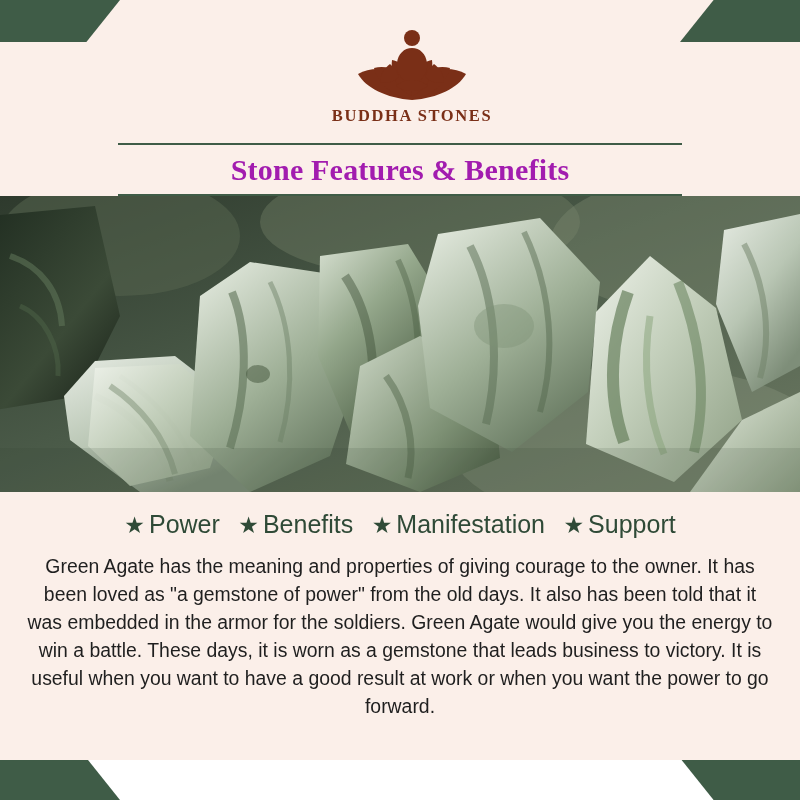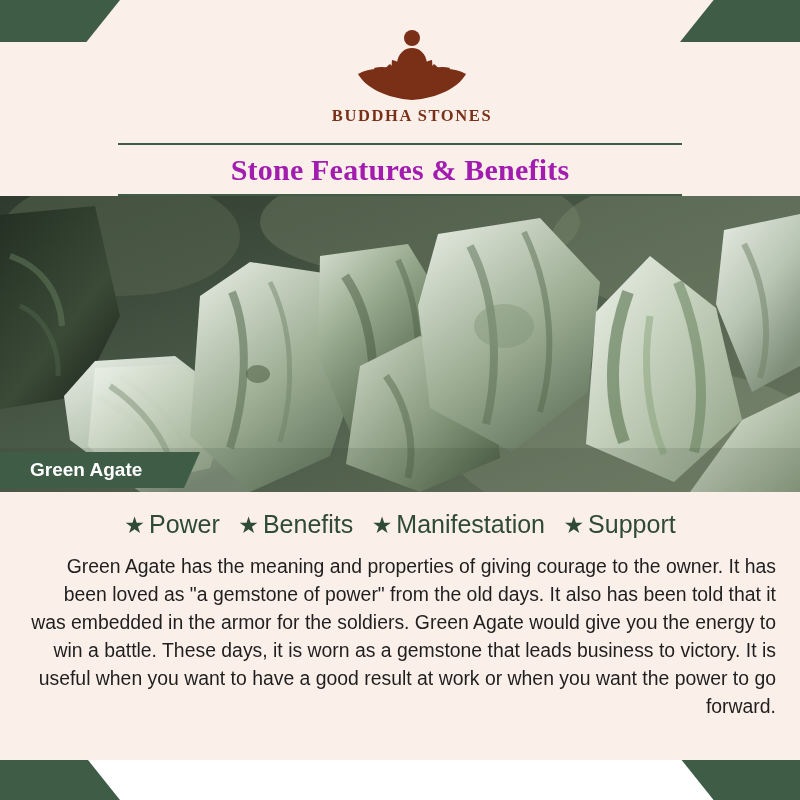--- a/index.html
+++ b/index.html
@@ -158,21 +158,21 @@
   .benefit .star {
     font-size: 23px;
     margin-right: 4px;
     color: #2f4a37;
   }
   .description {
     margin: 14px 24px 0 24px;
     font-size: 19.4px;
     line-height: 1.44;
     color: #1f1f1f;
-    text-align: right;
+    text-align: center;
     font-family: "Liberation Sans", sans-serif;
   }
 </style>
 </head>
 <body>
 
 <div class="page">
 
   <div class="header"></div>
 
@@ -289,23 +289,20 @@
 
       <path d="M724 34 L800 18 L800 170 L752 196 L716 108 Z" fill="url(#s1)"></path>
       <path d="M744 48 C766 90 772 140 760 182" stroke="#6d7f66" stroke-width="6" fill="none" opacity="0.5"></path>
 
       <path d="M742 224 L800 196 L800 296 L690 296 Z" fill="url(#s5)" opacity="0.9"></path>
 
       <path d="M0 252 L800 252 L800 296 L0 296 Z" fill="#2c3a2a" opacity="0.12"></path>
     </svg>
   </div>
 
-  <div class="label-tag">
-    <span>Green Agate</span>
-  </div>
 
   <div class="body-block">
     <div class="benefits">
       <span class="benefit">
         <span class="star">★</span><span>Power</span>
       </span>
       <span class="benefit">
         <span class="star">★</span><span>Benefits</span>
       </span>
       <span class="benefit">

